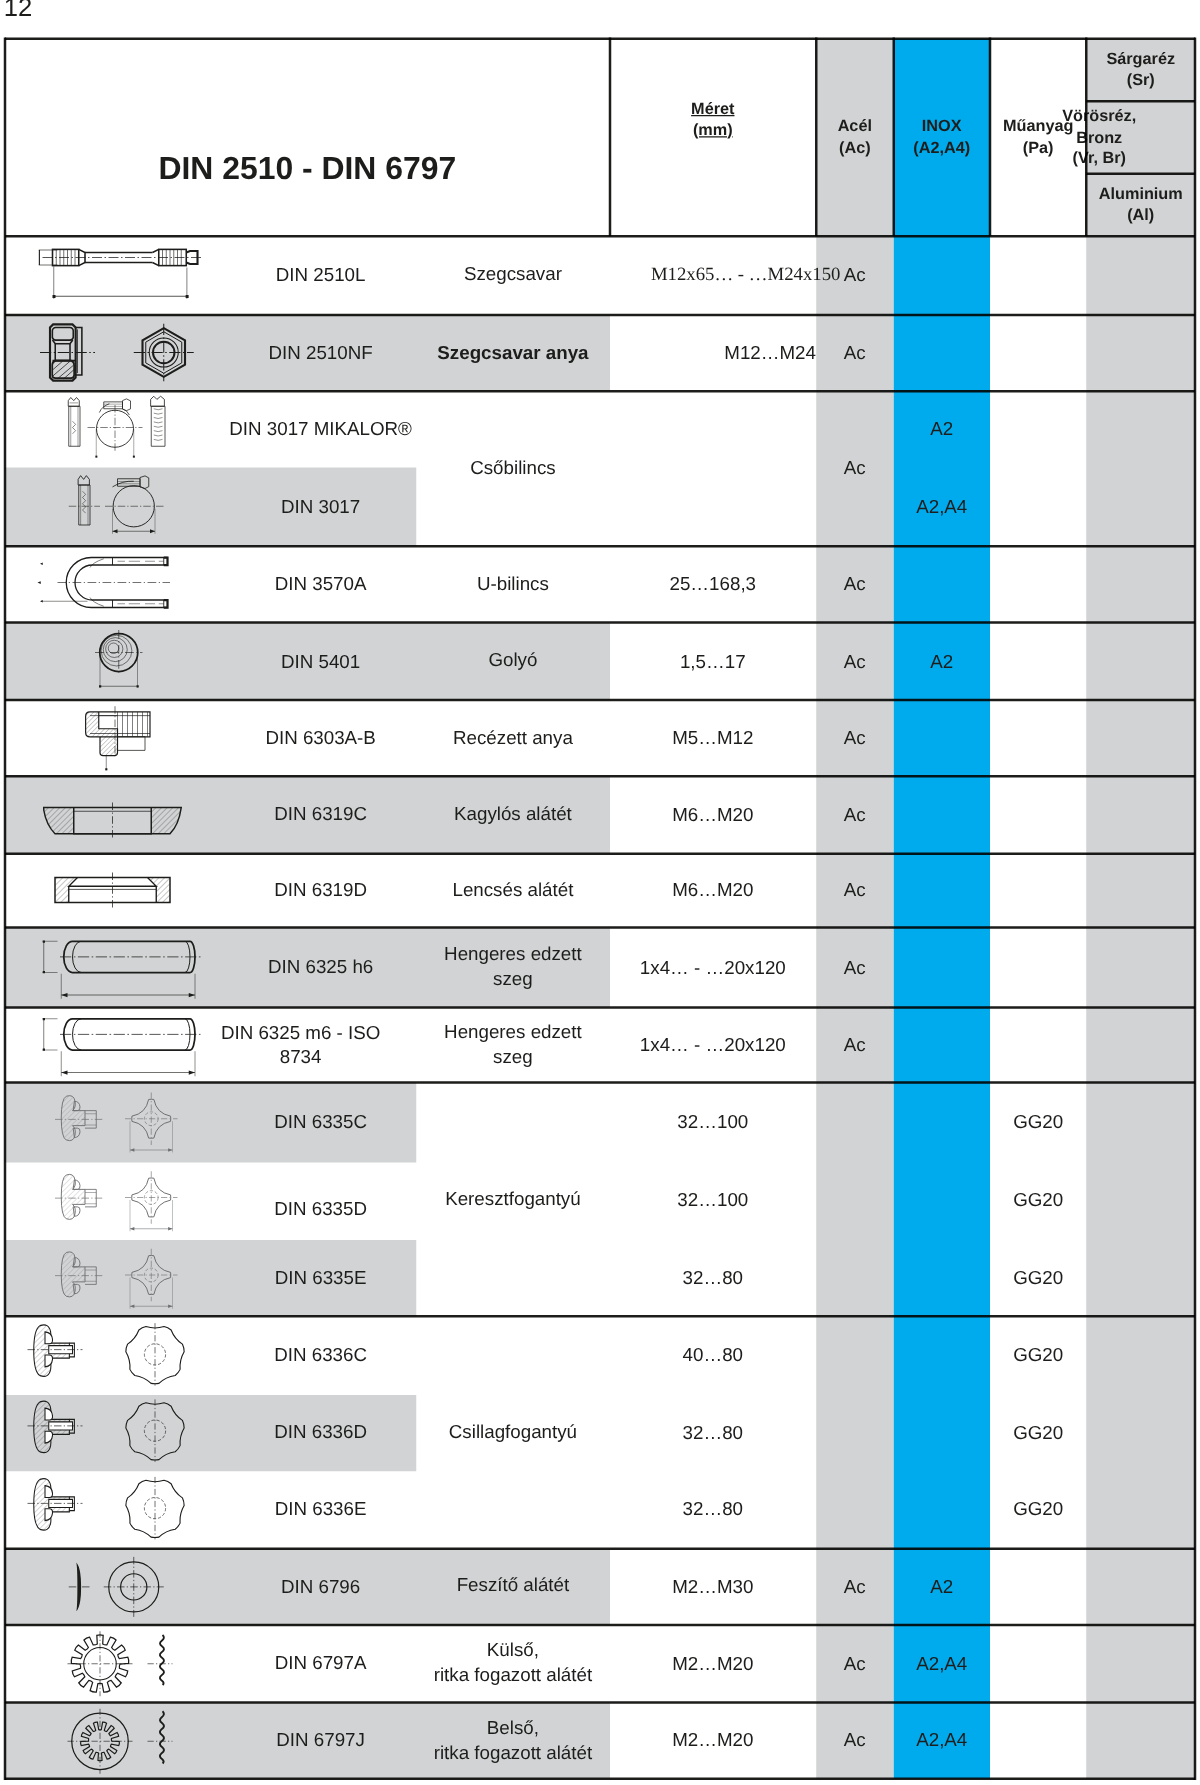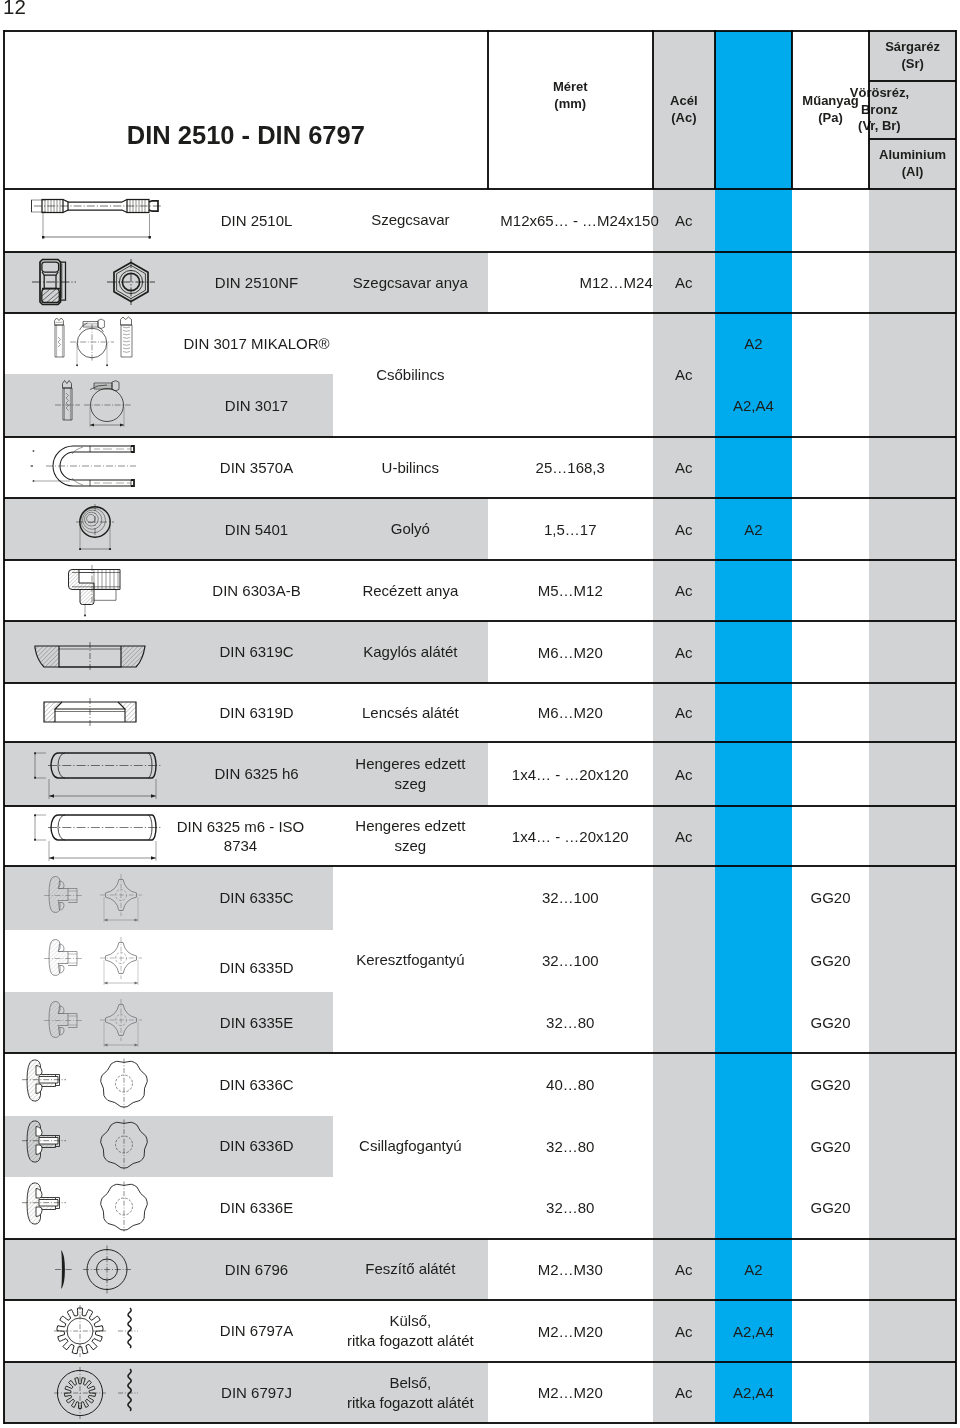--- a/index.html
+++ b/index.html
@@ -39,30 +39,36 @@
 <div class="cell gray" style="left:0.0px;top:711.9px;width:483.7px;height:63.7px;"></div>
 <div class="cell gray" style="left:0.0px;top:835.5px;width:329.0px;height:63.7px;"></div>
 <div class="cell gray" style="left:0.0px;top:961.7px;width:329.0px;height:61.2px;"></div>
 <div class="cell gray" style="left:0.0px;top:1085.4px;width:329.0px;height:60.7px;"></div>
 <div class="cell gray" style="left:0.0px;top:1208.1px;width:483.7px;height:61.4px;"></div>
 <div class="cell gray" style="left:0.0px;top:1331.5px;width:483.7px;height:61.3px;"></div>
 
 <div class="cell ctr title" style="left:0.0px;top:52.0px;width:483.7px;height:106.5px;">
         <span>DIN 2510 - DIN 6797</span>
       </div>
-<div class="cell ctr hdr" style="left:483.7px;top:0.0px;width:165.1px;height:130px;">
+<div class="cell ctr hdr" style="left:483.7px;top:0.0px;width:165.1px;height:130px;text-decoration:underline;">
         <div>
           <div>Méret</div>
           <div>(mm)</div>
         </div>
       </div>
 <div class="cell ctr hdr" style="left:648.8px;top:0.0px;width:62.1px;height:158.5px;">
         <div>
           <div>Acél</div>
           <div>(Ac)</div>
+        </div>
+      </div>
+<div class="cell ctr hdr" style="left:710.9px;top:0.0px;width:77.0px;height:158.5px;">
+        <div>
+          <div>INOX</div>
+          <div>(A2,A4)</div>
         </div>
       </div>
 <div class="cell ctr hdr" style="left:787.9px;top:0.0px;width:77.3px;height:158.5px;">
         <div>
           <div>Műanyag</div>
           <div>(Pa)</div>
         </div>
       </div>
 <div class="cell ctr hdr" style="left:865.2px;top:0.0px;width:86.8px;height:50.7px;">
         <div>
@@ -112,21 +118,21 @@
 <div class="cell ctr din nowrap" style="left:176.0px;top:158.5px;width:153.0px;height:62.5px;">
         <div>
           <div>DIN 2510L</div>
         </div>
       </div>
 <div class="cell ctr desc nowrap" style="left:329.0px;top:158.5px;width:154.7px;height:62.5px;">
         <div>
           <div>Szegcsavar</div>
         </div>
       </div>
-<div class="cell ctr size nowrap" style="left:493px;top:158.5px;width:165.1px;height:62.5px;">
+<div class="cell ctr size nowrap" style="left:510px;top:158.5px;width:165.1px;height:62.5px;font-family:Liberation Serif, serif;">
         <span>M12x65… - …M24x150</span>
       </div>
 <div class="cell ctr mat" style="left:648.8px;top:158.5px;width:62.1px;height:62.5px;">
         <span>Ac</span>
       </div>
 
 <div class="cell ctr drawcell" style="left:0.0px;top:221.0px;width:176.0px;height:61.8px;">
         <svg width="172" height="62" viewBox="0 0 172 62">
 <g fill="none" stroke="#1d1d1b" stroke-width="1.5">
 
@@ -152,21 +158,21 @@
     <path d="M-24 0 H24" stroke-width="0.8" stroke-dasharray="9 2 1.2 2"></path>
   </g>
 </g>
         </svg>
       </div>
 <div class="cell ctr din nowrap" style="left:176.0px;top:221.0px;width:153.0px;height:61.8px;">
         <div>
           <div>DIN 2510NF</div>
         </div>
       </div>
-<div class="cell ctr desc nowrap" style="left:329.0px;top:221.0px;width:154.7px;height:61.8px;">
+<div class="cell ctr desc nowrap" style="left:329.0px;top:221.0px;width:154.7px;height:61.8px;font-weight:bold;">
         <div>
           <div>Szegcsavar anya</div>
         </div>
       </div>
 <div class="cell ctr size nowrap" style="left:483.7px;top:221.0px;width:165.1px;height:61.8px;justify-content:flex-end;">
         <span>M12…M24</span>
       </div>
 <div class="cell ctr mat" style="left:648.8px;top:221.0px;width:62.1px;height:61.8px;">
         <span>Ac</span>
       </div>

